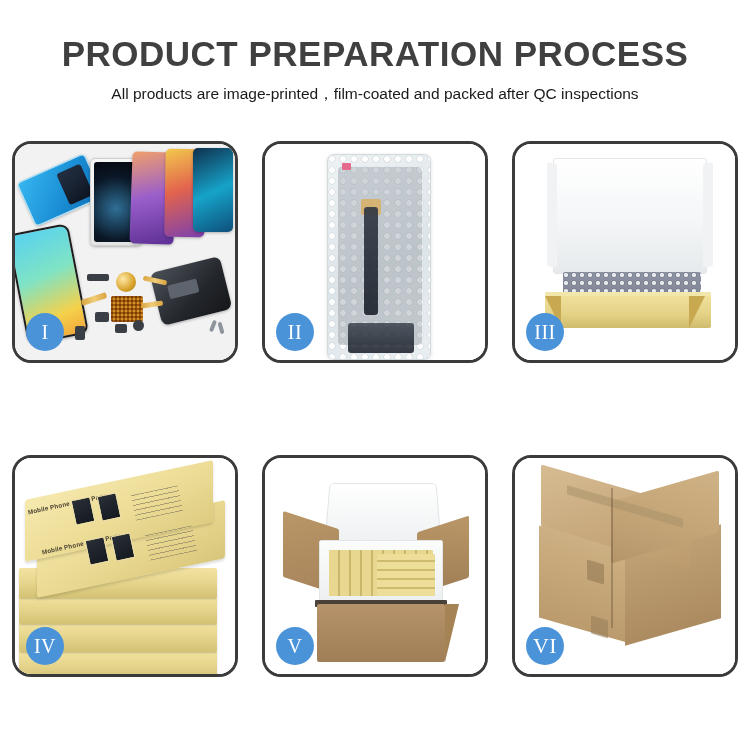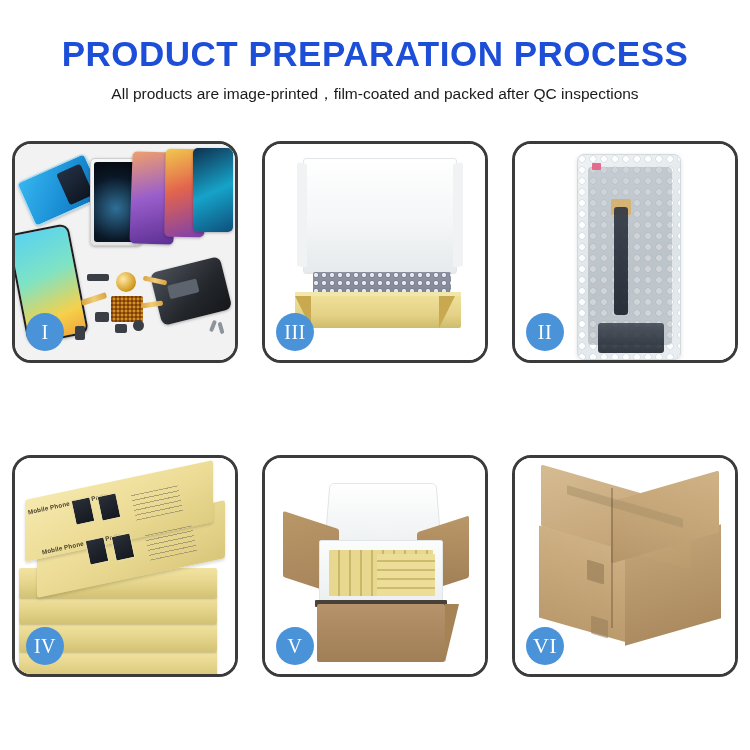--- a/index.html
+++ b/index.html
@@ -19,21 +19,21 @@
     background: #ffffff;
   }
 
   
   .header { padding-top: 36px; text-align: center; }
 
   .title {
     font-size: 35px;
     font-weight: bold;
     letter-spacing: 0.5px;
-    color: #1d4ed8;
+    color: #404040;
     line-height: 1.05;
     white-space: nowrap;
   }
 
   .subtitle {
     margin-top: 11px;
     font-size: 15.5px;
     font-weight: normal;
     color: #1a1a1a;
     white-space: nowrap;
@@ -486,42 +486,42 @@
         <div class="flex-cable" style="left:66px;top:152px;width:26px;height:6px;transform:rotate(-18deg);"></div>
         <div class="flex-cable" style="left:128px;top:134px;width:24px;height:5px;transform:rotate(12deg);"></div>
         <div class="flex-cable" style="left:126px;top:158px;width:22px;height:5px;transform:rotate(-8deg);"></div>
         <div class="chip" style="left:196px;top:176px;width:4px;height:12px;background:#8d949c;transform:rotate(22deg);"></div>
         <div class="chip" style="left:204px;top:178px;width:4px;height:12px;background:#8d949c;transform:rotate(-16deg);"></div>
       </div>
       <div class="badge">I</div>
     </div>
 
     <div class="panel">
-      <div class="panel-inner p3">
-        <div class="foam-lid"></div>
-        <div class="bubble-layer"></div>
-        <div class="box3-rim"></div>
-        <div class="box3-front"></div>
-        <div class="box3-lipL"></div>
-        <div class="box3-lipR"></div>
-      </div>
-      <div class="badge">III</div>
-    </div>
-
-    <div class="panel">
       <div class="panel-inner p2">
         <div class="bubblewrap">
           <div class="bw-inner"></div>
           <div class="bw-tag"></div>
           <div class="bw-conn"></div>
           <div class="bw-strip"></div>
           <div class="bw-bottom"></div>
         </div>
       </div>
       <div class="badge">II</div>
+    </div>
+
+    <div class="panel">
+      <div class="panel-inner p3">
+        <div class="foam-lid"></div>
+        <div class="bubble-layer"></div>
+        <div class="box3-rim"></div>
+        <div class="box3-front"></div>
+        <div class="box3-lipL"></div>
+        <div class="box3-lipR"></div>
+      </div>
+      <div class="badge">III</div>
     </div>
 
     <div class="panel">
       <div class="panel-inner p4">
         <div class="stack">
           <div class="sbox" style="top:174px;"></div>
           <div class="sbox" style="top:146px;"></div>
           <div class="sbox" style="top:118px;"></div>
           <div class="sbox" style="top:92px;"></div>
 

